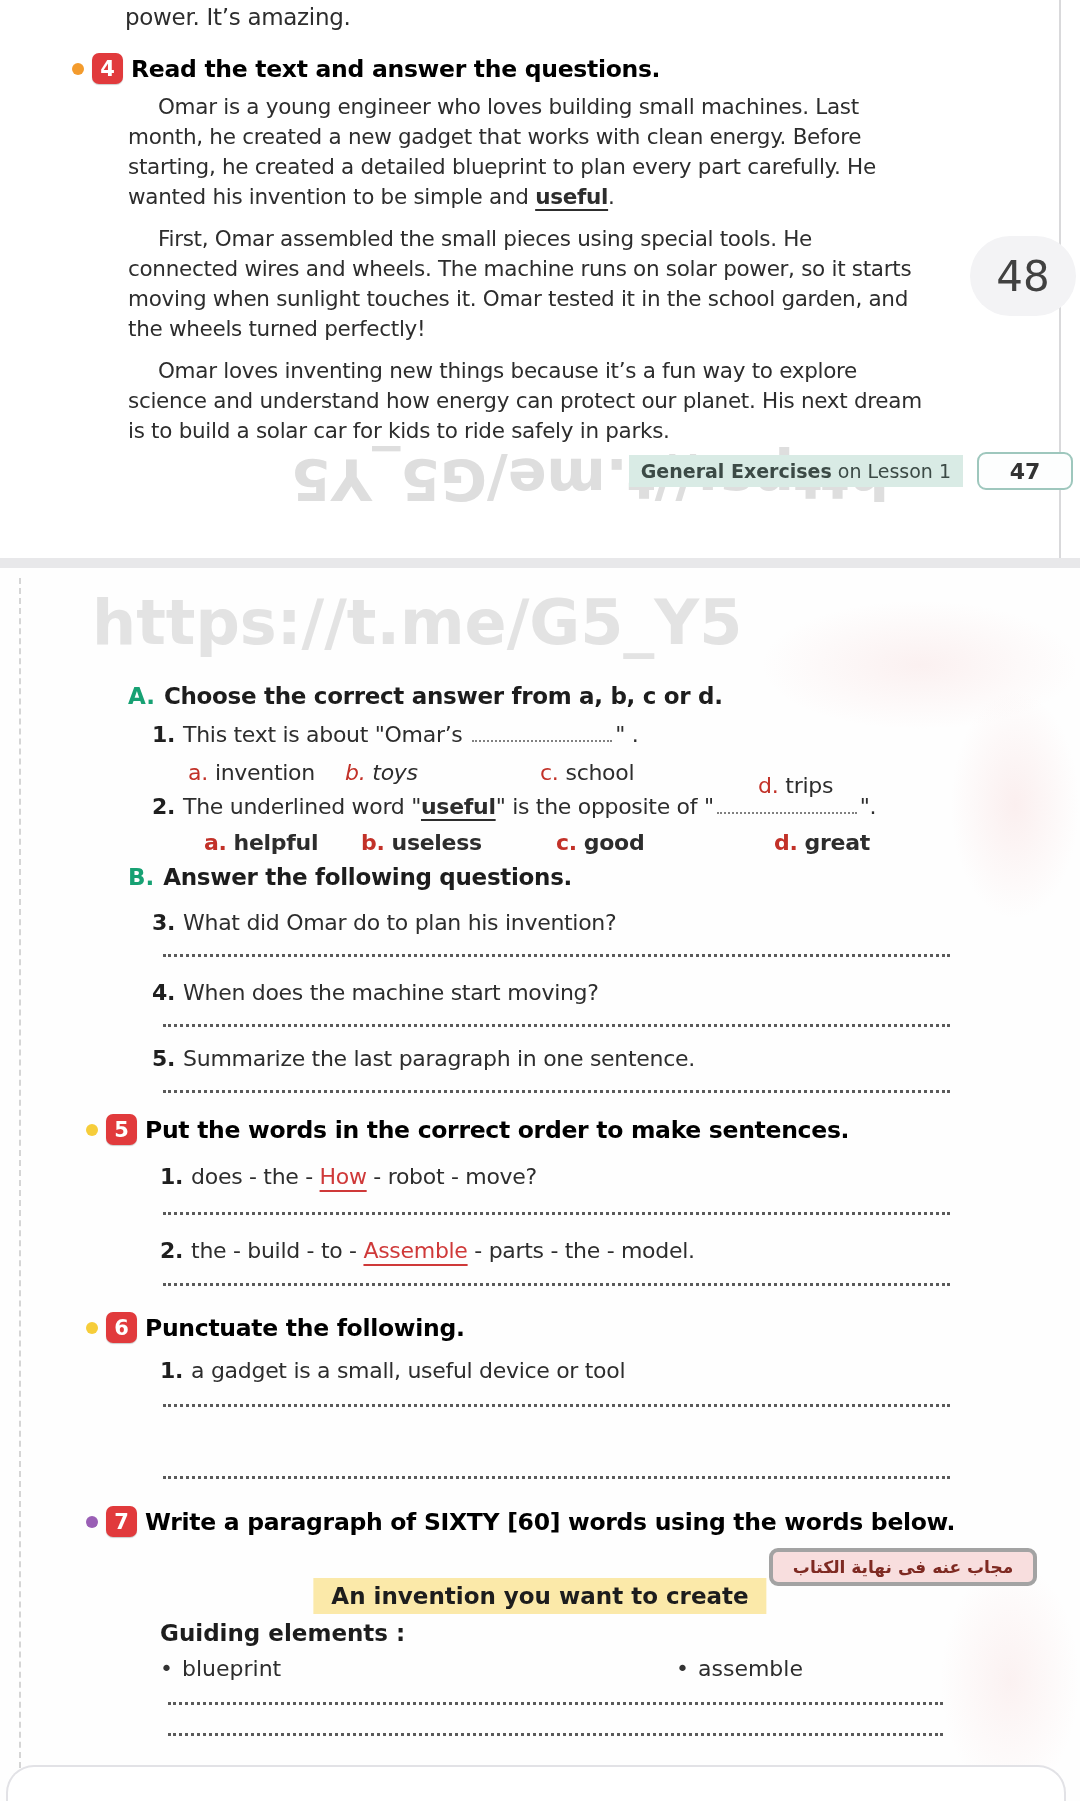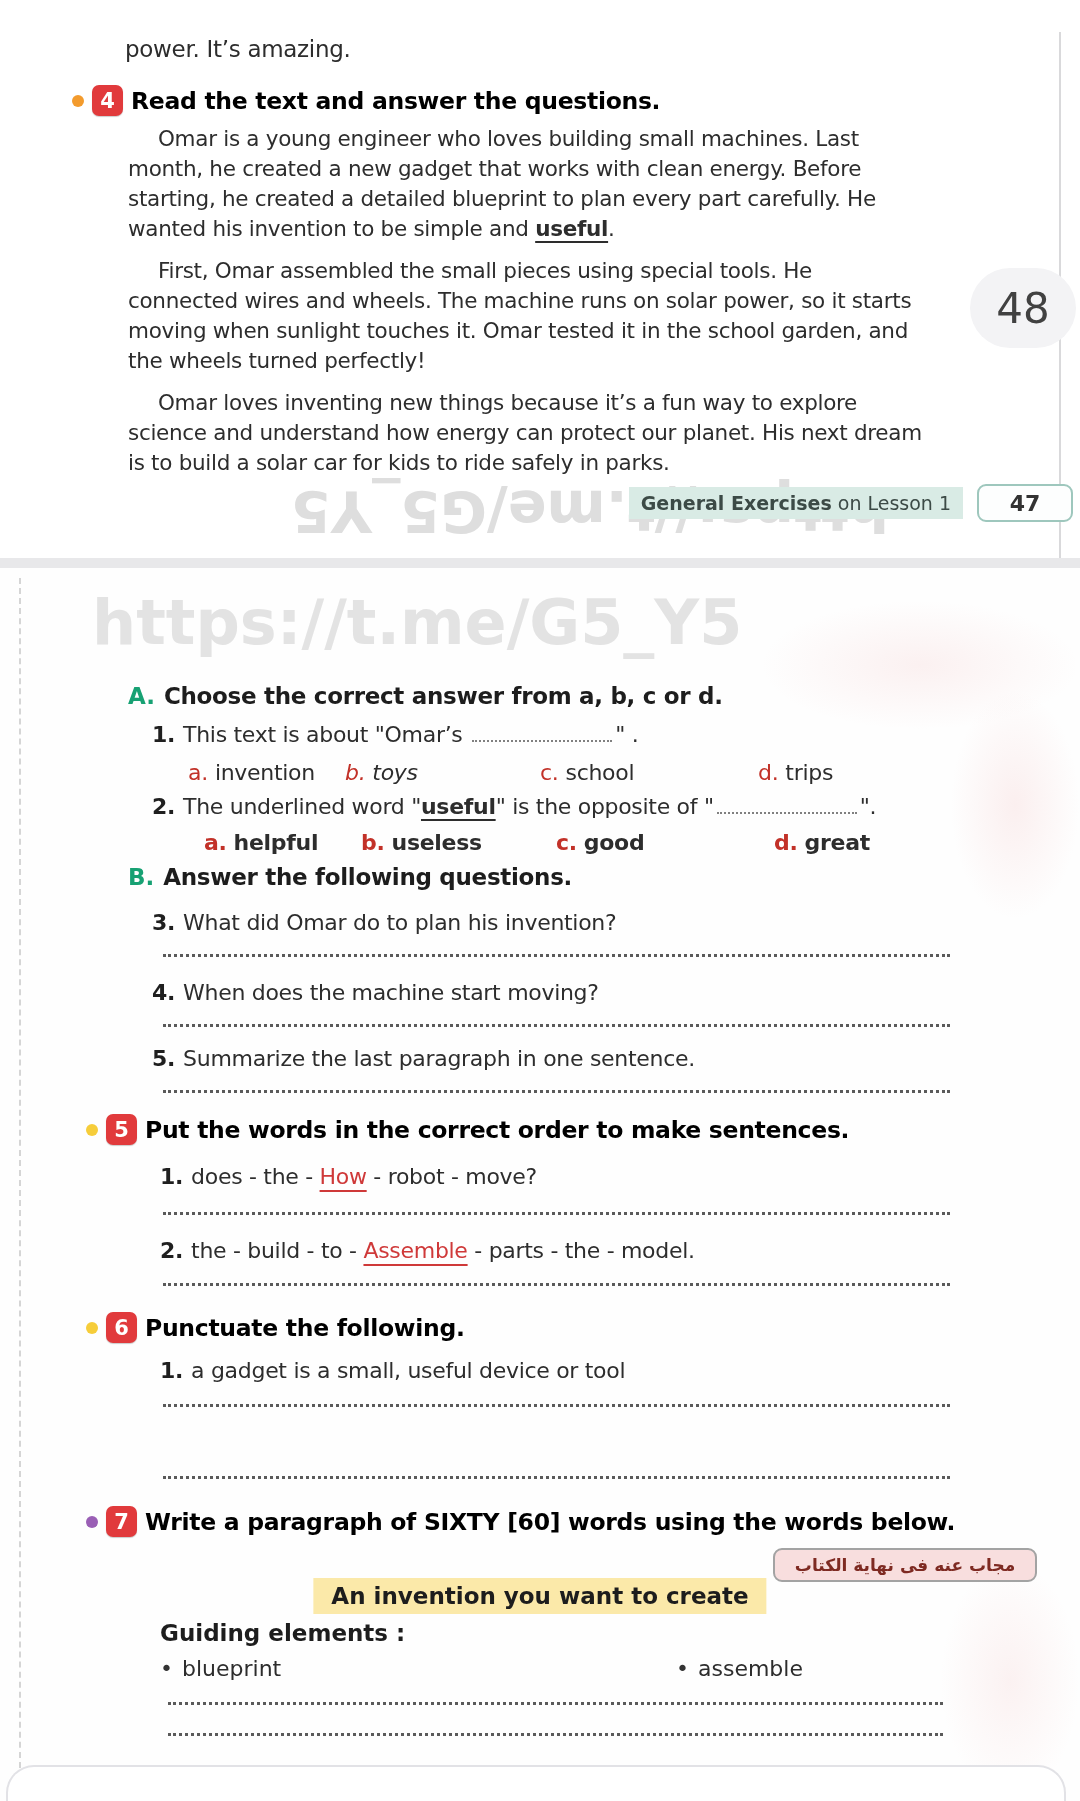--- a/index.html
+++ b/index.html
@@ -1,21 +1,21 @@
 <!DOCTYPE html>
 <html><head>
 <meta charset="utf-8">
 <style>
   html,body{margin:0;padding:0;background:#fff;}
   .canvas{position:relative;width:1080px;height:1801px;overflow:hidden;background:#ffffff;
           font-family:"DejaVu Sans", sans-serif;color:#2d2d2d;}
   .abs{position:absolute;}
 
   
-  .page1{position:absolute;top:0;left:0;width:1080px;height:558px;background:#fff;margin-top:32px;}
+  .page1{position:absolute;top:0;left:0;width:1080px;height:558px;background:#fff;}
   .vline-right{position:absolute;left:1059px;top:0;width:2px;height:558px;background:#d9d9db;}
   .intro-line{top:4px;left:125px;font-size:23px;letter-spacing:-0.3px;}
   .ex-header{display:flex;align-items:center;gap:8px;}
   .bullet{width:12px;height:12px;border-radius:50%;flex:0 0 auto;}
   .badge{width:31px;height:31px;border-radius:7px;background:#e13a3c;color:#fff;font-weight:bold;
          font-size:21px;display:flex;align-items:center;justify-content:center;flex:0 0 auto;
          box-shadow:0 1px 1px rgba(0,0,0,.2);}
   .ex-title{color:#000000;font-weight:bold;font-size:23.5px;letter-spacing:-0.3px;white-space:nowrap;}
   .passage{top:92px;left:128px;width:795px;height:360px;overflow:hidden;font-size:21.5px;
            line-height:30px;letter-spacing:-0.3px;}
@@ -45,21 +45,21 @@
   .qline{font-size:22px;letter-spacing:-0.3px;white-space:nowrap;z-index:2;}
   .qnum{font-weight:bold;color:#1f1f1f;margin-right:8px;}
   .dots-inline{display:inline-block;width:140px;border-bottom:2.5px dotted #808080;height:4px;margin:0 3px;}
   .opt-row{height:30px;text-align:center;}
   .opt{position:absolute;top:0;font-size:22px;letter-spacing:-0.3px;white-space:nowrap;}
   .opt-letter{color:#c23128;margin-right:7px;}
   .dotline{border-bottom:3px dotted #5a5a5a;height:2px;}
   .red-word{color:#cf3939;text-decoration:underline;text-decoration-thickness:2px;text-underline-offset:6px;
             text-decoration-color:#cf3939;}
   .u-bold{font-weight:bold;text-decoration:underline;text-decoration-thickness:2px;text-underline-offset:5px;}
-  .arabic-note{top:1548px;right:43px;width:260px;height:30px;background:#f8dede;border:2px solid #a3a3a3;
+  .arabic-note{top:1548px;right:43px;width:260px;height:30px;background:#f8dede;border:4px solid #a3a3a3;
                border-radius:9px;display:flex;align-items:center;justify-content:center;
                font-size:17px;font-weight:bold;color:#7e2a22;}
   .topic{top:1578px;left:50%;transform:translateX(-50%);background:#fbe9a9;padding:5px 18px;
          font-size:23px;font-weight:bold;color:#1d1d1d;white-space:nowrap;}
   .guide-label{top:1620px;left:160px;font-size:23px;font-weight:bold;color:#1d1d1d;text-align:center;}
   .kw{font-size:22px;white-space:nowrap;}
   .kw .dot{margin-right:9px;color:#333;}
   .bottom-card{top:1765px;left:6px;width:1056px;height:60px;background:#fff;border:2px solid #e2e2e6;
                border-bottom:none;border-radius:28px 28px 0 0;}
 </style>
@@ -111,21 +111,21 @@
     <span class="sec-title">Choose the correct answer from a, b, c or d.</span>
   </div>
 
   <div class="abs qline" style="top:722px;left:152px;">
     <span class="qnum">1.</span><span>This text is about "Omar’s </span><span class="dots-inline"></span><span>" .</span>
   </div>
   <div class="abs opt-row" style="top:760px;left:152px;width:910px;">
     <span class="opt" style="left:36px;"><span class="opt-letter">a.</span><span>invention</span></span>
     <span class="opt" style="left:193px;font-style:italic;"><span class="opt-letter">b.</span><span>toys</span></span>
     <span class="opt" style="left:388px;"><span class="opt-letter">c.</span><span>school</span></span>
-    <span class="opt" style="left:606px;"><span class="opt-letter">d.</span><span>trips</span></span>
+    <span class="opt" style="left:606px;margin-top:13px;"><span class="opt-letter">d.</span><span>trips</span></span>
   </div>
 
   <div class="abs qline" style="top:794px;left:152px;">
     <span class="qnum">2.</span><span>The underlined word "</span><span class="u-bold">useful</span><span>" is the opposite of "</span><span class="dots-inline"></span><span>".</span>
   </div>
   <div class="abs opt-row" style="top:830px;left:168px;width:910px;font-weight:bold;">
     <span class="opt" style="left:36px;"><span class="opt-letter">a.</span><span>helpful</span></span>
     <span class="opt" style="left:193px;"><span class="opt-letter">b.</span><span>useless</span></span>
     <span class="opt" style="left:388px;"><span class="opt-letter">c.</span><span>good</span></span>
     <span class="opt" style="left:606px;"><span class="opt-letter">d.</span><span>great</span></span>

